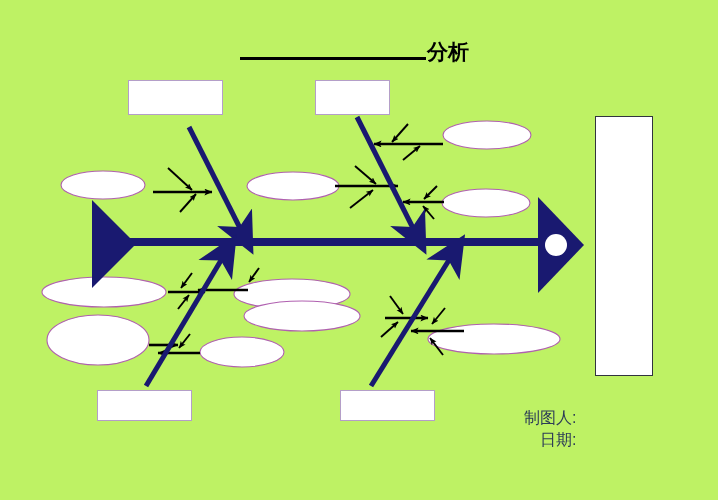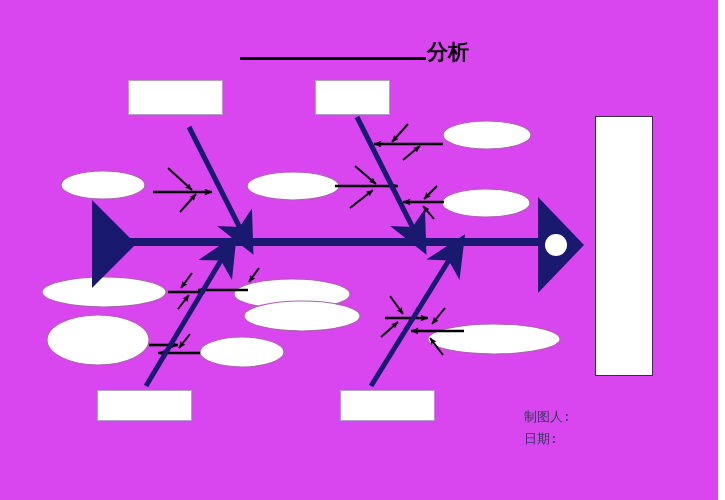--- a/index.html
+++ b/index.html
@@ -7,22 +7,23 @@
     padding: 0;
     background: #ffffff;
   }
   body {
     font-family: "Liberation Serif", "DejaVu Serif", serif;
   }
   #canvas {
     position: relative;
     width: 718px;
     height: 500px;
-    background: #d946ef;
+    background: #bef264;
     overflow: hidden;
+    text-align: right;
   }
   #diagram-svg {
     position: absolute;
     top: 0;
     left: 0;
     width: 725px;
     height: 500px;
   }
   .title-wrap {
     position: absolute;
@@ -48,23 +49,23 @@
     font-weight: 600;
     padding-left: 1px;
     position: relative;
     top: 3px;
   }
   .footer-block {
     position: absolute;
     left: 524px;
     top: 407px;
     color: #2d3c57;
-    font-size: 13px;
+    font-size: 16px;
     line-height: 22px;
-    font-family: Liberation Mono, monospace;
+    font-family: Liberation Sans, sans-serif;
   }
   .footer-line { white-space: nowrap; }
   .cat-box {
     position: absolute;
     background: #ffffff;
     border: 1px solid #b49ec8;
     box-sizing: border-box;
   }
   .effect-box {
     position: absolute;

